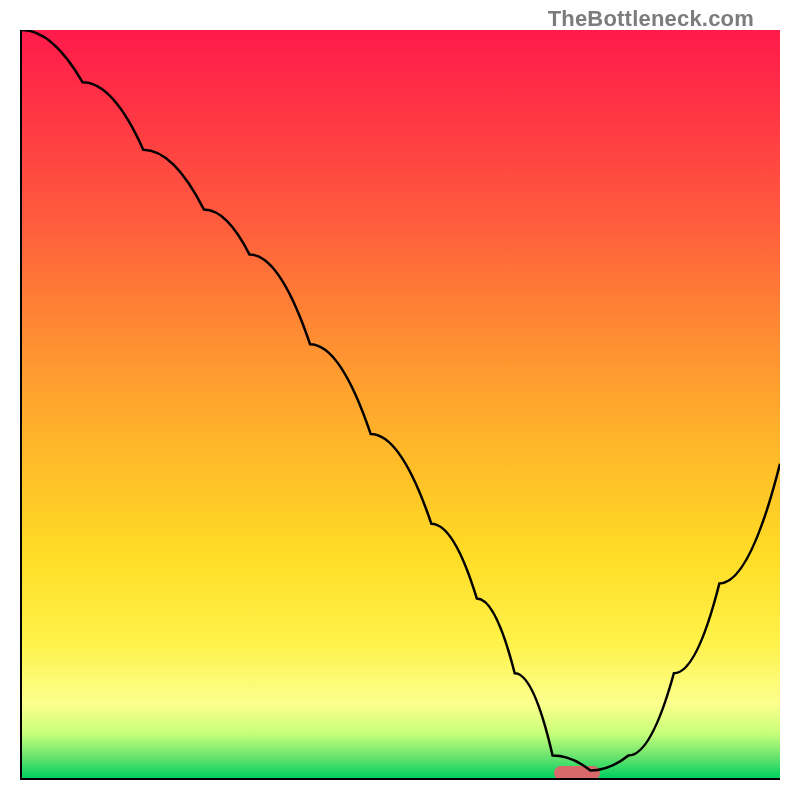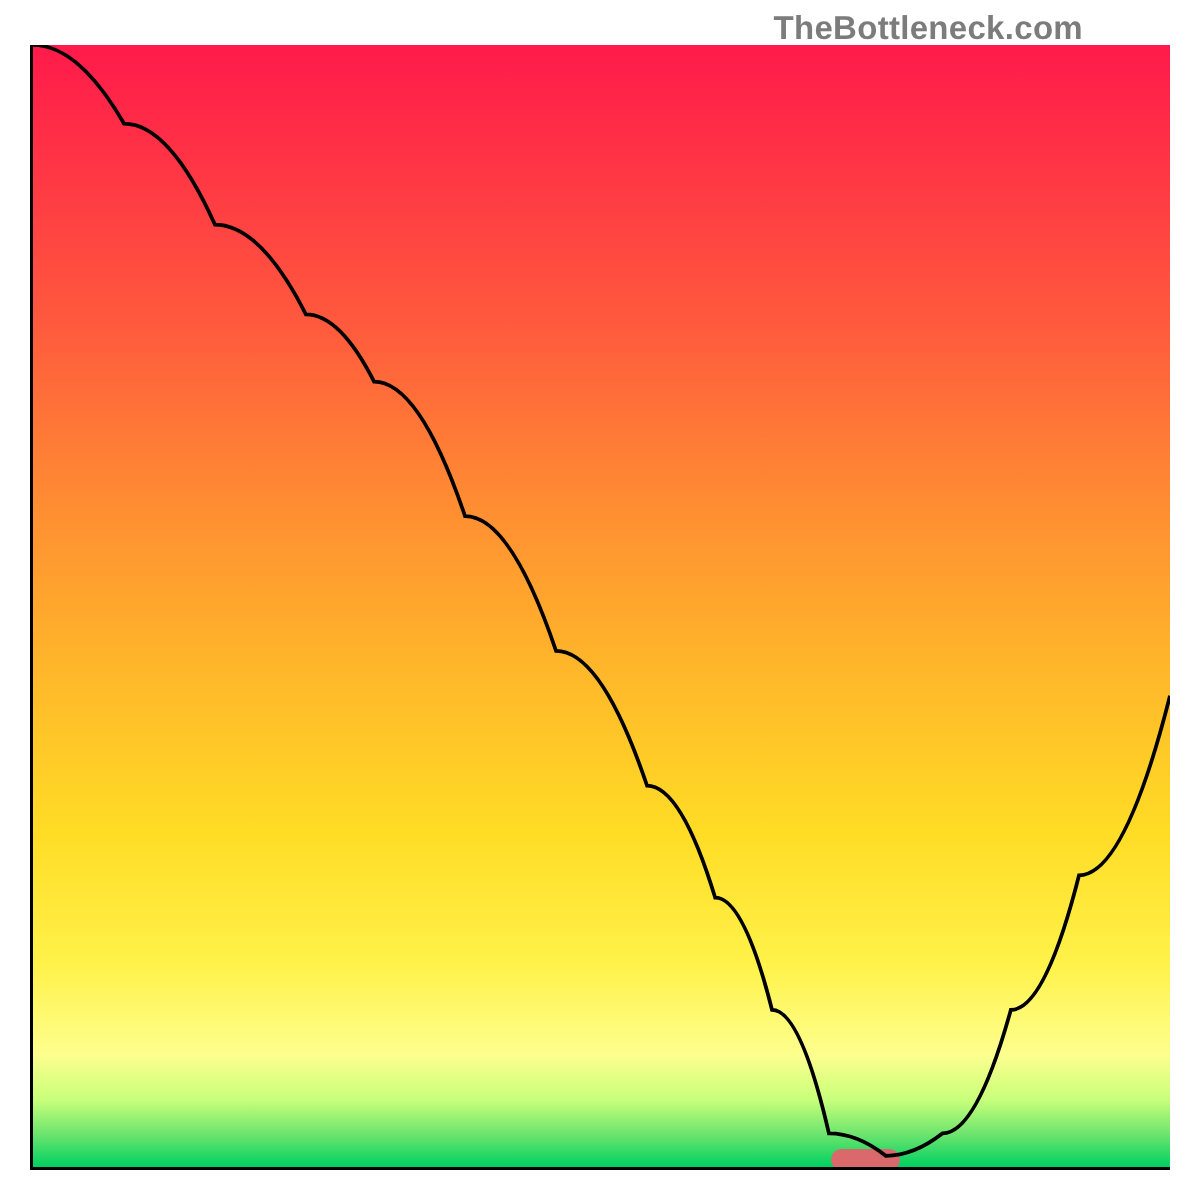--- a/index.html
+++ b/index.html
@@ -8,20 +8,21 @@
     width: 800px;
     height: 800px;
     background: #ffffff;
     font-family: Arial, Helvetica, sans-serif;
     overflow: hidden;
   }
   .plot-wrap {
     position: relative;
     width: 740px;
     height: 800px;
+    padding-left: 32px;
   }
   .plot-area {
     position: absolute;
     left: 20px;
     top: 30px;
     width: 760px;
     height: 750px;
     border-left: 2px solid #000;
     border-bottom: 2px solid #000;
     box-sizing: border-box;

